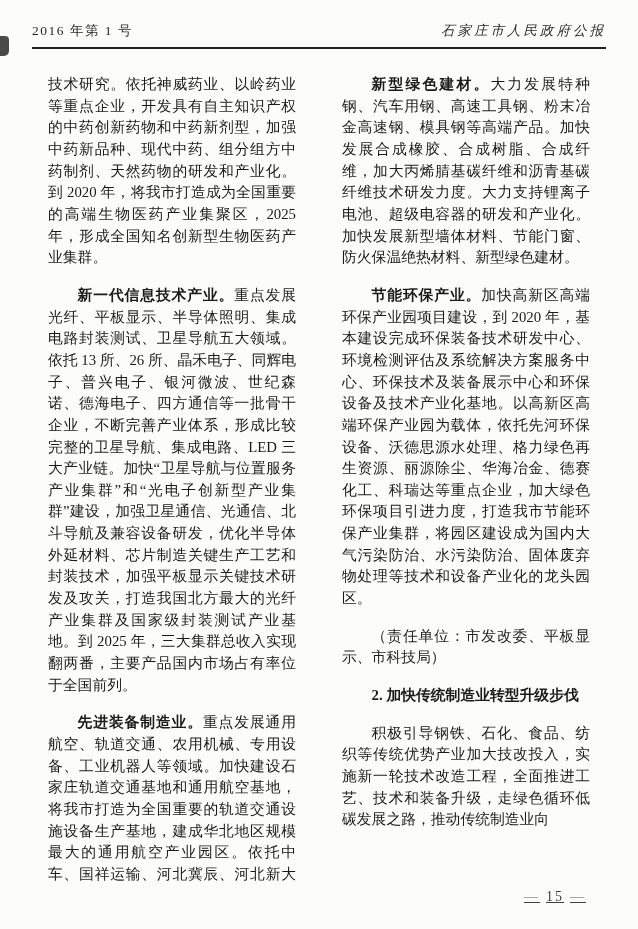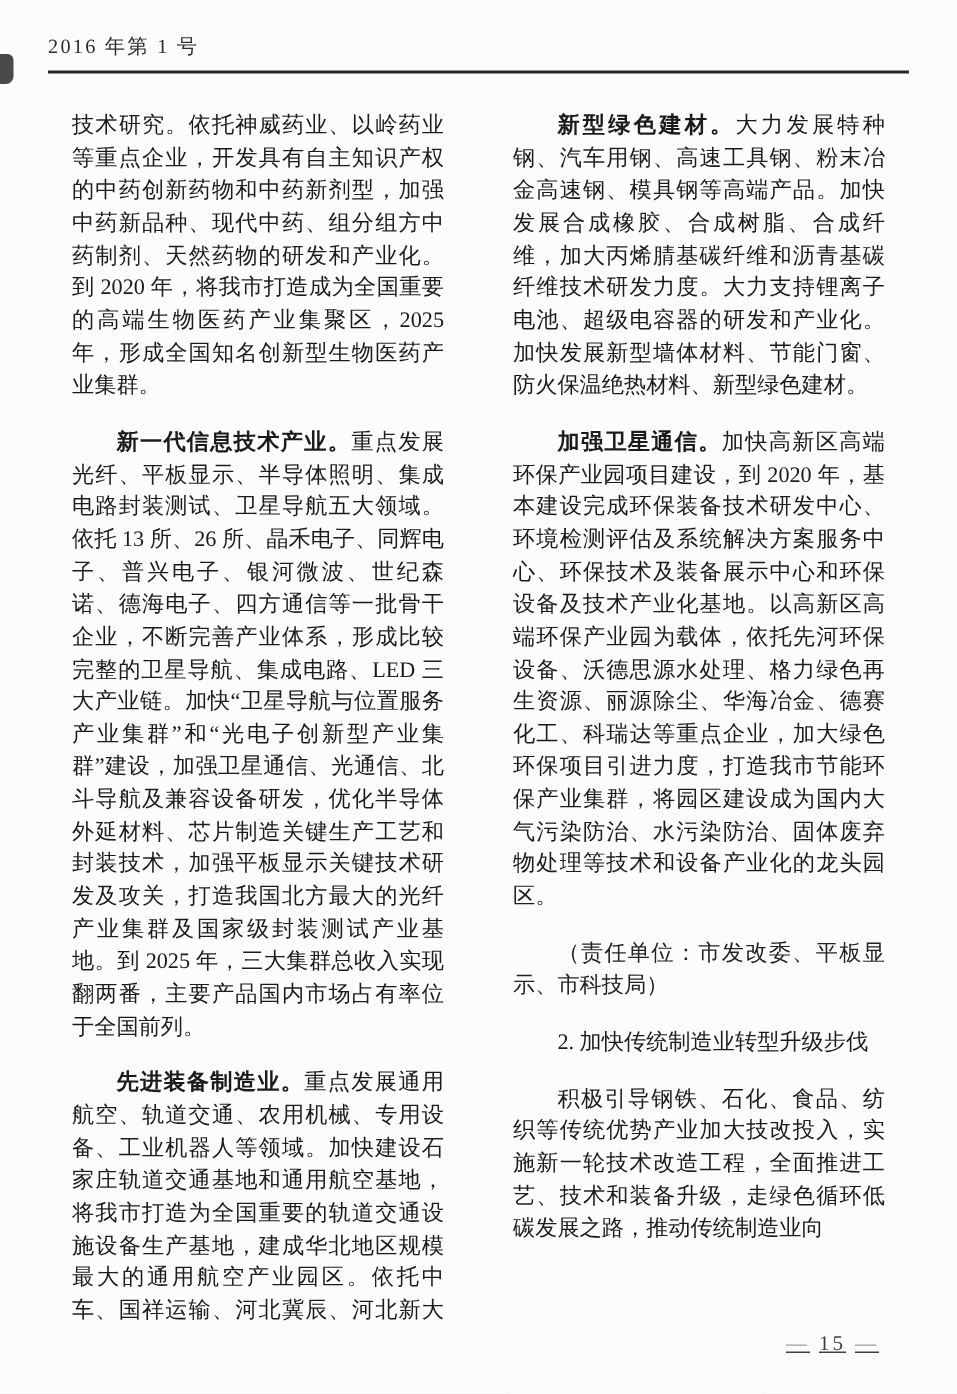--- a/index.html
+++ b/index.html
@@ -60,21 +60,21 @@
   }
   p.para {
     margin: 16px;
     font-size: 14.8px;
     line-height: 21.65px;
     text-align: justify;
     color: #1b1b1b;
   }
   p.para.indent { text-indent: 2em; }
   .lead { font-weight: bold; }
-  p.para.heading { font-weight: normal; }
+  p.para.heading { font-weight: bold; }
   p.para.kai { color: #222; }
   .page-number {
     position: absolute;
     right: 46px;
     bottom: 24px;
     font-size: 14px;
     color: #3f3f3f;
     letter-spacing: 2px;
     white-space: nowrap;
     text-decoration: underline;
@@ -86,33 +86,34 @@
 </style>
 </head>
 <body>
 
 <div class="page">
 
   <div class="scan-artifact"></div>
 
   <div class="page-header">
     <span class="issue-number">2016 年第 1 号</span>
+    <span class="publication-title">石家庄市人民政府公报</span>
   </div>
 
   <div class="content">
 
     <div class="column">
       <p class="para"><span>技术研究。依托神威药业、以岭药业等重点企业，开发具有自主知识产权的中药创新药物和中药新剂型，加强中药新品种、现代中药、组分组方中药制剂、天然药物的研发和产业化。到 2020 年，将我市打造成为全国重要的高端生物医药产业集聚区，2025 年，形成全国知名创新型生物医药产业集群。</span></p>
       <p class="para indent"><span class="lead">新一代信息技术产业。</span><span>重点发展光纤、平板显示、半导体照明、集成电路封装测试、卫星导航五大领域。依托 13 所、26 所、晶禾电子、同辉电子、普兴电子、银河微波、世纪森诺、德海电子、四方通信等一批骨干企业，不断完善产业体系，形成比较完整的卫星导航、集成电路、LED 三大产业链。加快“卫星导航与位置服务产业集群”和“光电子创新型产业集群”建设，加强卫星通信、光通信、北斗导航及兼容设备研发，优化半导体外延材料、芯片制造关键生产工艺和封装技术，加强平板显示关键技术研发及攻关，打造我国北方最大的光纤产业集群及国家级封装测试产业基地。到 2025 年，三大集群总收入实现翻两番，主要产品国内市场占有率位于全国前列。</span></p>
       <p class="para indent"><span class="lead">先进装备制造业。</span><span>重点发展通用航空、轨道交通、农用机械、专用设备、工业机器人等领域。加快建设石家庄轨道交通基地和通用航空基地，将我市打造为全国重要的轨道交通设施设备生产基地，建成华北地区规模最大的通用航空产业园区。依托中车、国祥运输、河北冀辰、河北新大地等重点企业，发展铁路货车修造、城轨车辆、列车空调、成套无砟轨道系统施工设备以及机车车辆配件等优势产品。依托中航通飞和中航赛斯纳，重点推进运五 B 系列、小鹰 500、海鸥 300 水陆两栖飞机、运 15—2000 和赛斯纳系列飞机等通用飞机制造及相关辅助设施、配套试飞条件建设，形成通用飞机研发制造、通航运营、通航服务等全产业链发展能力，</span></p>
     </div>
 
     <div class="column">
       <p class="para indent"><span class="lead">新型绿色建材。</span><span>大力发展特种钢、汽车用钢、高速工具钢、粉末冶金高速钢、模具钢等高端产品。加快发展合成橡胶、合成树脂、合成纤维，加大丙烯腈基碳纤维和沥青基碳纤维技术研发力度。大力支持锂离子电池、超级电容器的研发和产业化。加快发展新型墙体材料、节能门窗、防火保温绝热材料、新型绿色建材。</span></p>
-      <p class="para indent"><span class="lead">加强卫星通信。</span><span>加快高新区高端环保产业园项目建设，到 2020 年，基本建设完成环保装备技术研发中心、环境检测评估及系统解决方案服务中心、环保技术及装备展示中心和环保设备及技术产业化基地。以高新区高端环保产业园为载体，依托先河环保设备、沃德思源水处理、格力绿色再生资源、丽源除尘、华海冶金、德赛化工、科瑞达等重点企业，加大绿色环保项目引进力度，打造我市节能环保产业集群，将园区建设成为国内大气污染防治、水污染防治、固体废弃物处理等技术和设备产业化的龙头园区。</span></p>
+      <p class="para indent"><span class="lead">节能环保产业。</span><span>加快高新区高端环保产业园项目建设，到 2020 年，基本建设完成环保装备技术研发中心、环境检测评估及系统解决方案服务中心、环保技术及装备展示中心和环保设备及技术产业化基地。以高新区高端环保产业园为载体，依托先河环保设备、沃德思源水处理、格力绿色再生资源、丽源除尘、华海冶金、德赛化工、科瑞达等重点企业，加大绿色环保项目引进力度，打造我市节能环保产业集群，将园区建设成为国内大气污染防治、水污染防治、固体废弃物处理等技术和设备产业化的龙头园区。</span></p>
       <p class="para indent kai"><span>（责任单位：市发改委、平板显示、市科技局）</span></p>
       <p class="para indent heading"><span>2. 加快传统制造业转型升级步伐</span></p>
       <p class="para indent"><span>积极引导钢铁、石化、食品、纺织等传统优势产业加大技改投入，实施新一轮技术改造工程，全面推进工艺、技术和装备升级，走绿色循环低碳发展之路，推动传统制造业向</span></p>
     </div>
 
   </div>
 
   <div class="page-number">
     <span class="dash">—</span><span>15</span><span class="dash">—</span>
   </div>

